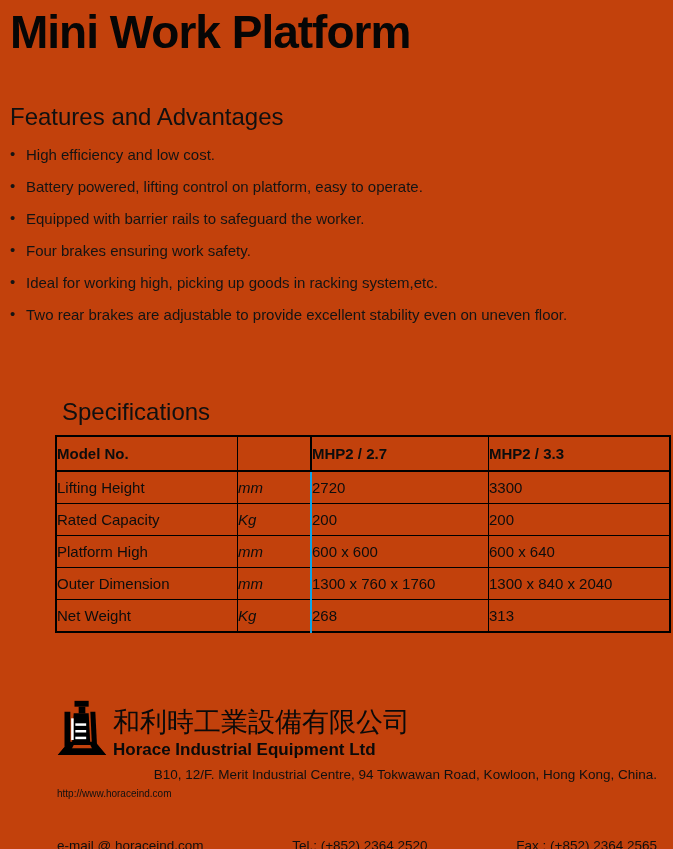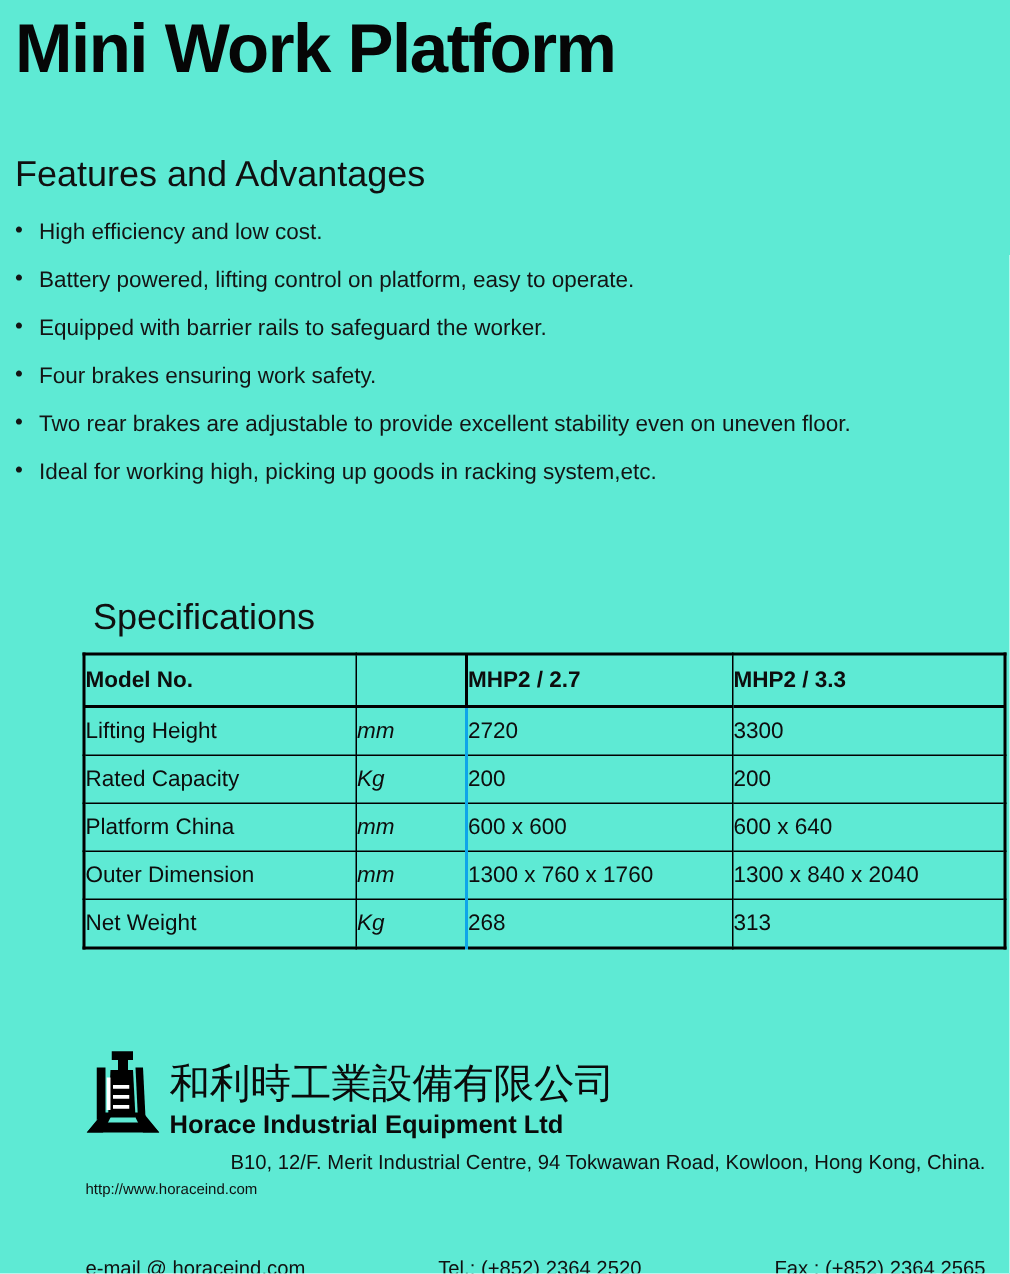--- a/index.html
+++ b/index.html
@@ -4,21 +4,21 @@
 <style>
   html, body {
     margin: 0;
     padding: 0;
     background: #ffffff;
   }
   .page {
     position: relative;
     width: 673px;
     height: 849px;
-    background: #5eead4;
+    background: #c2410c;
     color: #0a0a0a;
     font-family: "Liberation Sans", "DejaVu Sans", sans-serif;
     overflow: hidden;
   }
   .doc-title {
     margin: 0;
     padding: 8px 0 0 10px;
     font-size: 46px;
     font-weight: bold;
     letter-spacing: -1px;
@@ -155,22 +155,22 @@
 
   <h1 class="doc-title">Mini Work Platform</h1>
 
   <h2 class="section-heading features-heading">Features and Advantages</h2>
 
   <ul class="feature-list">
     <li>High efficiency and low cost.</li>
     <li>Battery powered, lifting control on platform, easy to operate.</li>
     <li>Equipped with barrier rails to safeguard the worker.</li>
     <li>Four brakes ensuring work safety.</li>
+    <li>Ideal for working high, picking up goods in racking system,etc.</li>
     <li>Two rear brakes are adjustable to provide excellent stability even on uneven floor.</li>
-    <li>Ideal for working high, picking up goods in racking system,etc.</li>
   </ul>
 
   <h2 class="section-heading specs-heading">Specifications</h2>
 
   <table class="spec-table">
     <tbody>
         <tr class="head-row">
       <th class="col-label cell-left">Model No.</th>
       <th class="col-unit"></th>
       <th class="col-m27 cell-center">MHP2 / 2.7</th>
@@ -182,21 +182,21 @@
       <td class="col-m27 cell-center">2720</td>
       <td class="col-m33 cell-center">3300</td>
     </tr>
     <tr>
       <td class="col-label cell-left">Rated Capacity</td>
       <td class="col-unit cell-left">Kg</td>
       <td class="col-m27 cell-center">200</td>
       <td class="col-m33 cell-center">200</td>
     </tr>
     <tr>
-      <td class="col-label cell-left">Platform China</td>
+      <td class="col-label cell-left">Platform High</td>
       <td class="col-unit cell-left">mm</td>
       <td class="col-m27 cell-center">600 x 600</td>
       <td class="col-m33 cell-center">600 x 640</td>
     </tr>
     <tr>
       <td class="col-label cell-left">Outer Dimension</td>
       <td class="col-unit cell-left">mm</td>
       <td class="col-m27 cell-center">1300 x 760 x 1760</td>
       <td class="col-m33 cell-center">1300 x 840 x 2040</td>
     </tr>

